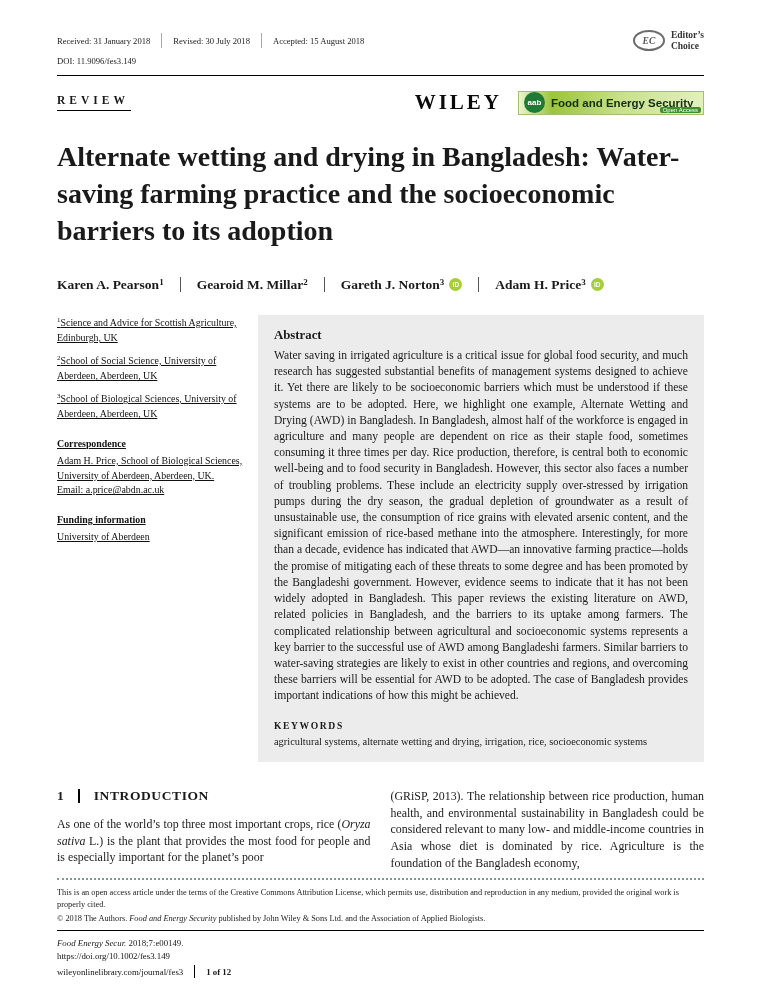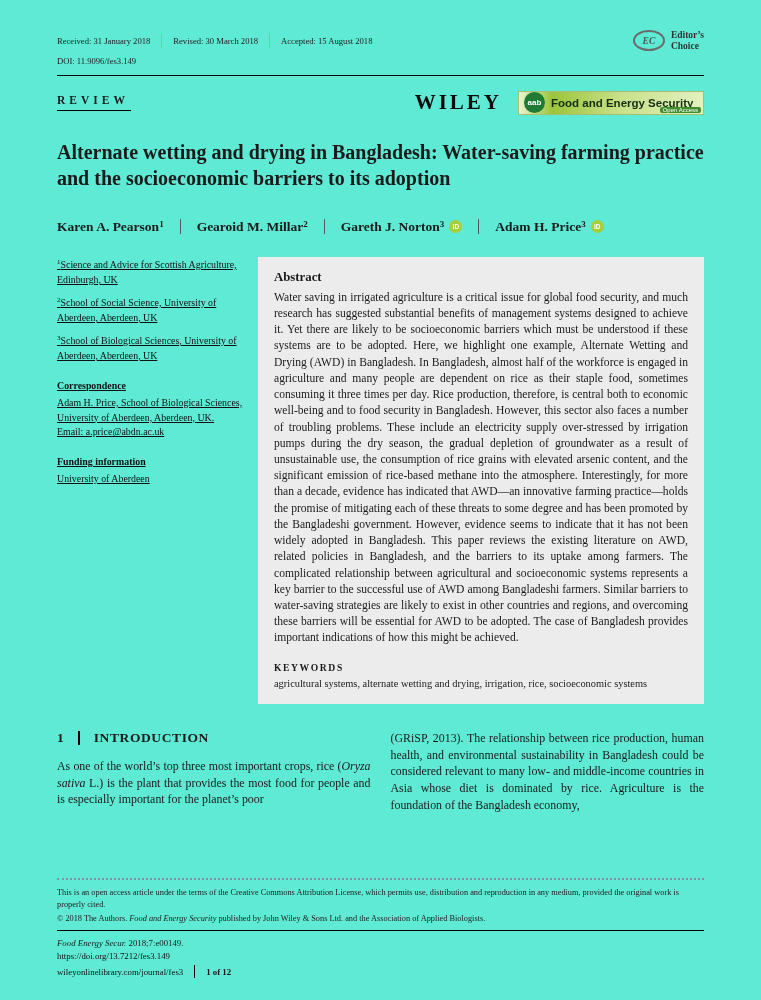--- a/index.html
+++ b/index.html
@@ -1,21 +1,21 @@
 <!DOCTYPE html>
 <html><head>
 <meta charset="utf-8">
 <style>
   * { margin: 0; padding: 0; box-sizing: border-box; }
   html, body { background: #e8e8e8; }
   .page {
     position: relative;
     width: 761px; height: 1000px;
     margin: 0 auto;
-    background: #5eead4;
+    background: #ffffff;
     font-family: "Liberation Serif", "DejaVu Serif", serif;
     color: #1a1a1a;
     overflow: hidden;
   }
   .inner { padding: 30px 57px 0 57px; }
 
   
   .meta-row { display: flex; justify-content: space-between; align-items: center; }
   .dates { display: flex; align-items: center; font-size: 8.6px; color: #222; }
   .vsep { width: 1px; height: 15px; background: #aaa; margin: 0 11px; }
@@ -53,21 +53,21 @@
     font-family: "Liberation Sans", sans-serif; font-weight: bold; font-size: 11.5px;
     color: #12300f; white-space: nowrap;
   }
   .banner-tag {
     position: absolute; right: 2px; bottom: 1px;
     font-family: "Liberation Sans", sans-serif; font-size: 6px;
     background: #3f8f2f; color: #fff; padding: 0 3px; border-radius: 2px;
   }
 
   
-  .title { font-size: 20px; font-weight: bold; line-height: 1.32; margin-top: 24px; max-width: 652px; }
+  .title { font-size: 28px; font-weight: bold; line-height: 1.32; margin-top: 24px; max-width: 652px; }
   .authors { display: flex; align-items: center; margin-top: 27px; font-size: 13.5px; font-weight: bold; flex-wrap: wrap; }
   .author { display: inline-flex; align-items: flex-start; }
   .author sup { font-size: 9px; line-height: 1; margin-top: 1px; }
   .author-sep { width: 1px; height: 15px; background: #555; margin: 0 16px; align-self: center; }
   .orcid {
     display: inline-flex; align-items: center; justify-content: center;
     width: 13px; height: 13px; border-radius: 50%; background: #a6ce39; color: #fff;
     font-family: "Liberation Sans", sans-serif; font-size: 6.5px; font-weight: bold;
     margin-left: 5px; align-self: center; cursor: pointer;
   }
@@ -109,21 +109,21 @@
 </head>
 <body>
 
 <div class="page">
   <div class="inner">
 
     <div class="meta-row">
       <div class="dates">
         <span>Received: 31 January 2018</span>
         <span class="vsep"></span>
-        <span>Revised: 30 March 2018</span>
+        <span>Revised: 30 July 2018</span>
         <span class="vsep"></span>
         <span>Accepted: 15 August 2018</span>
       </div>
       <div class="ec">
         <span class="ec-oval">EC</span>
         <span class="ec-label">
           <span>Editor’s</span><br>
           <span>Choice</span>
         </span>
       </div>
@@ -209,21 +209,21 @@
   </div>
 
   <div class="foot">
     <hr class="dotted">
     <p class="license">This is an open access article under the terms of the Creative Commons Attribution License, which permits use, distribution and reproduction in any medium, provided the original work is properly cited.</p>
     <p class="copyright"><span>© 2018 The Authors. </span><span class="it">Food and Energy Security</span><span> published by John Wiley &amp; Sons Ltd. and the Association of Applied Biologists.</span></p>
     <hr class="foot-rule">
     <div class="foot-row">
       <div class="cite">
         <div><span class="it">Food Energy Secur.</span><span> 2018;7:e00149.</span></div>
-        <div><a href="#">https://doi.org/13.7212/fes3.149</a></div>
+        <div><a href="#">https://doi.org/10.1002/fes3.149</a></div>
       </div>
       <div class="foot-right">
         <a href="#">wileyonlinelibrary.com/journal/fes3</a>
         <span class="foot-vbar"></span>
         <span class="pagenum">1 of 12</span>
       </div>
     </div>
   </div>
 </div>
 

